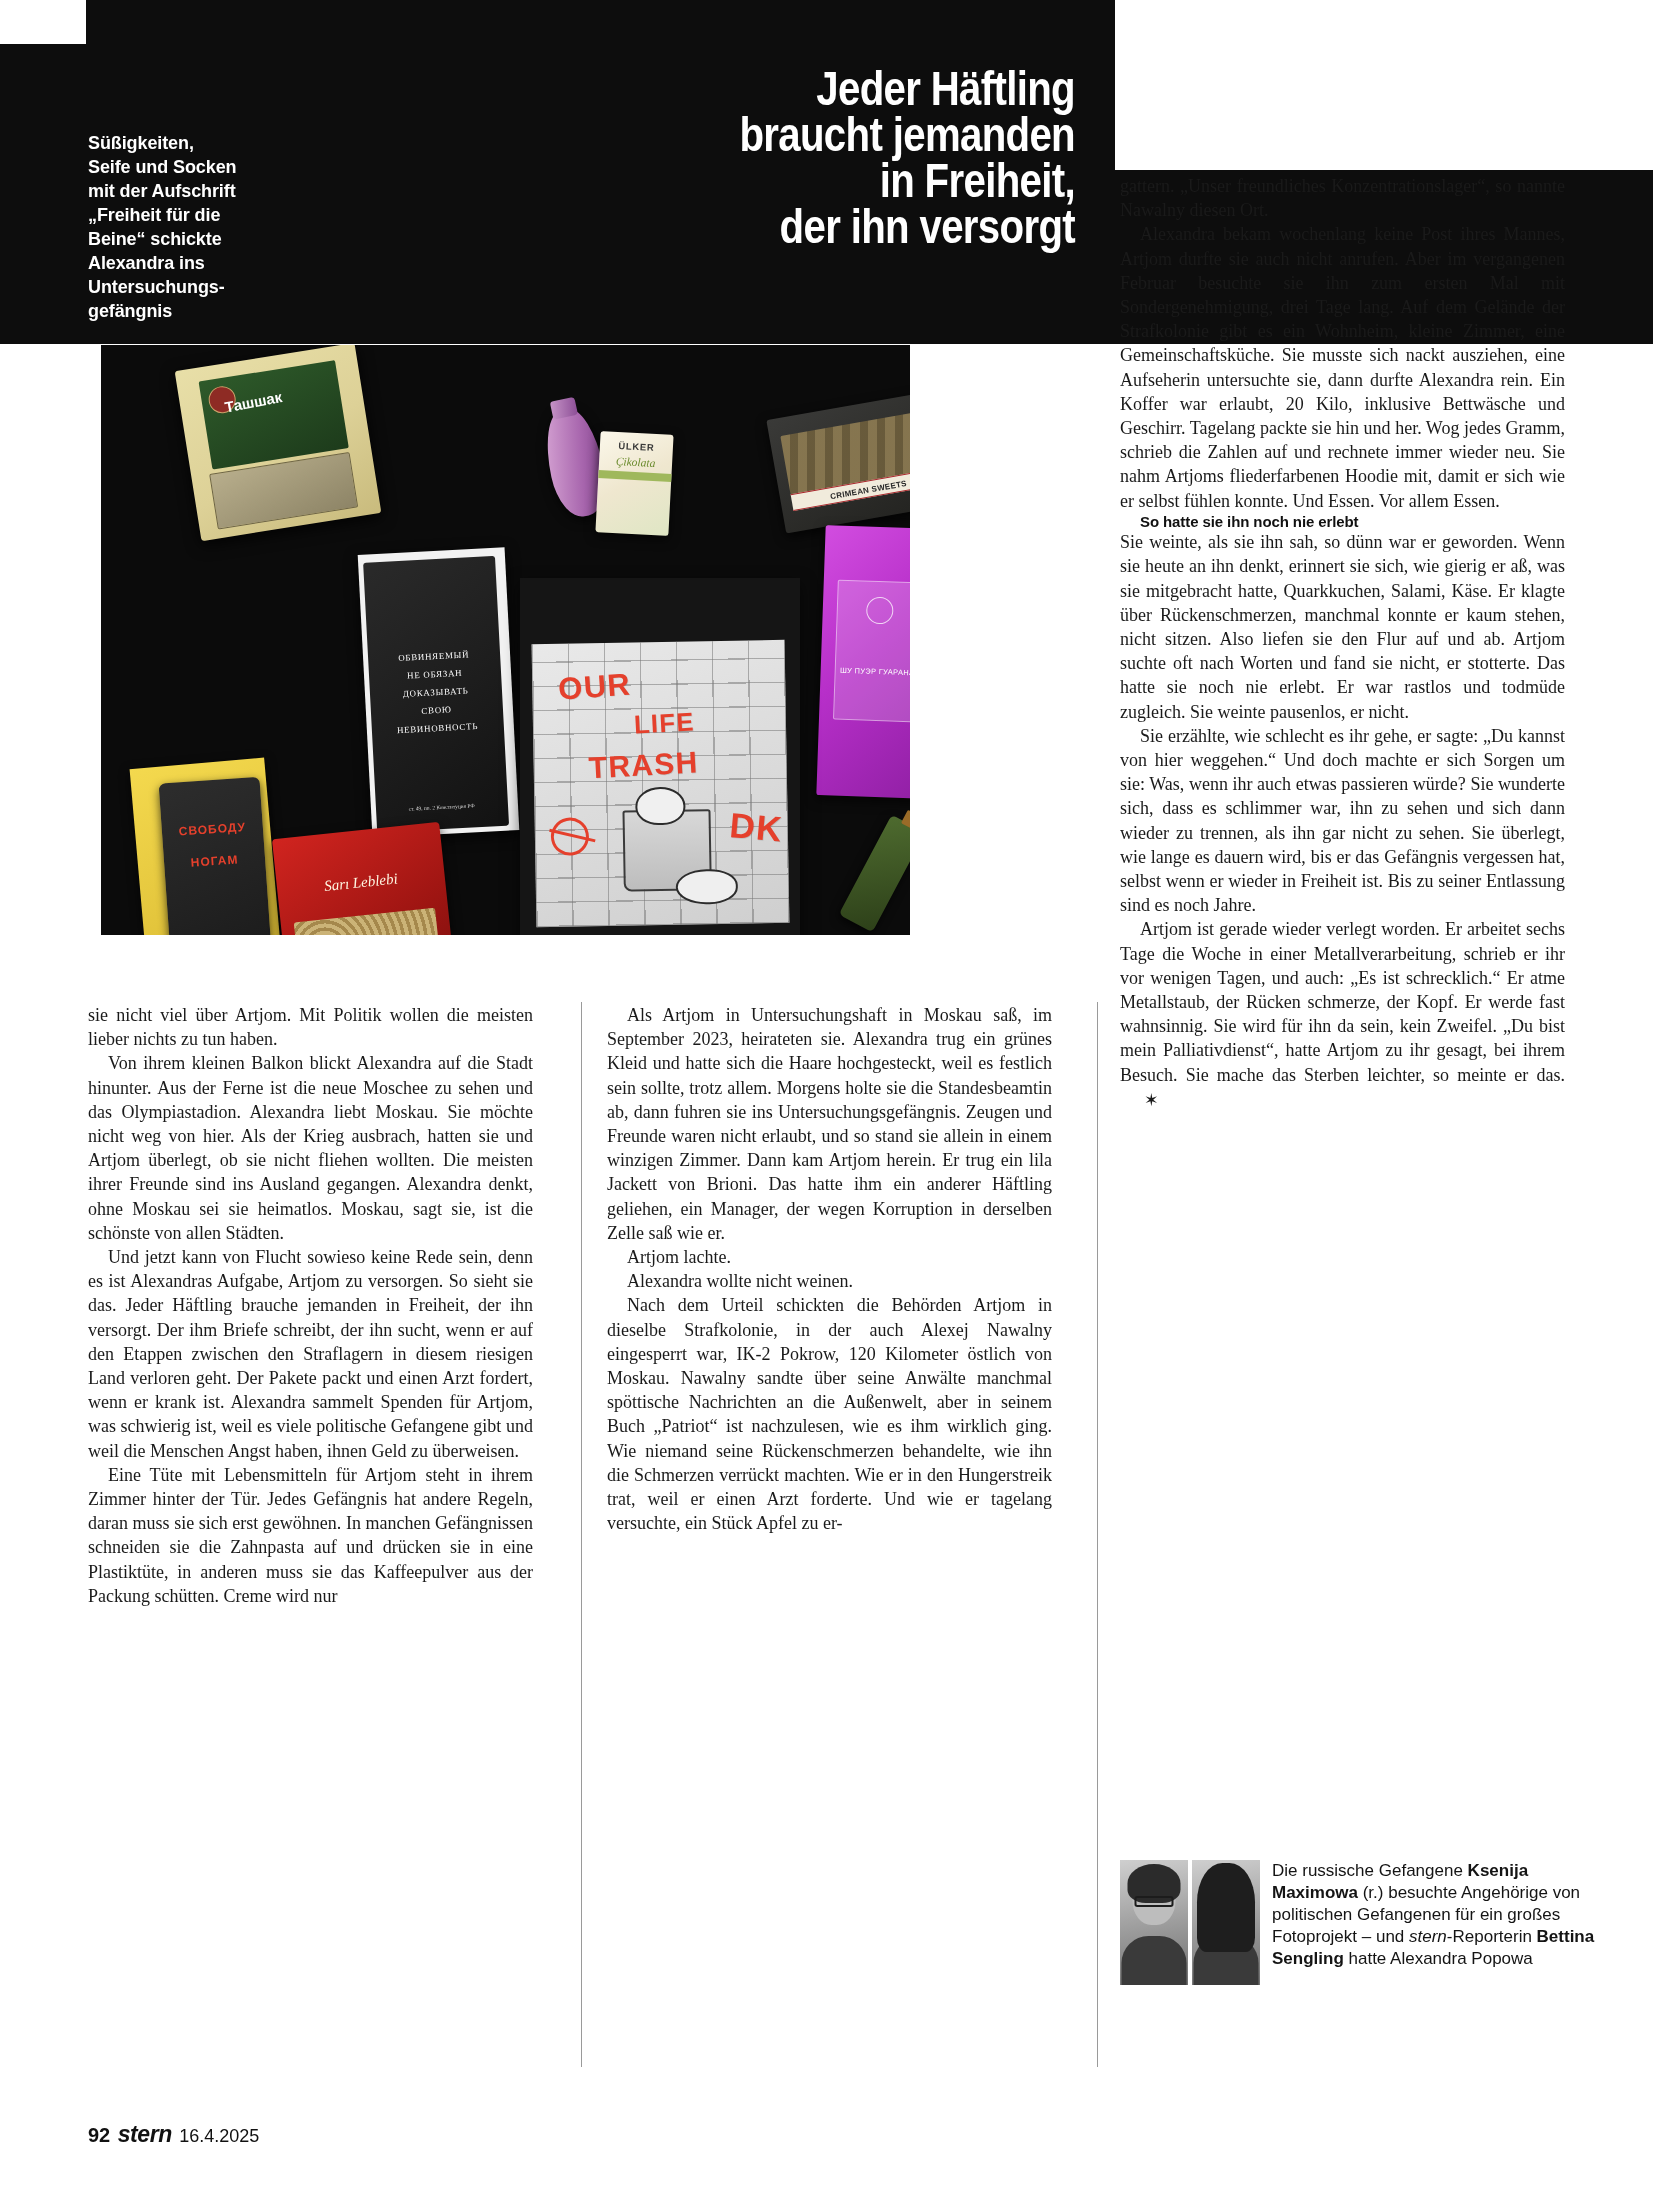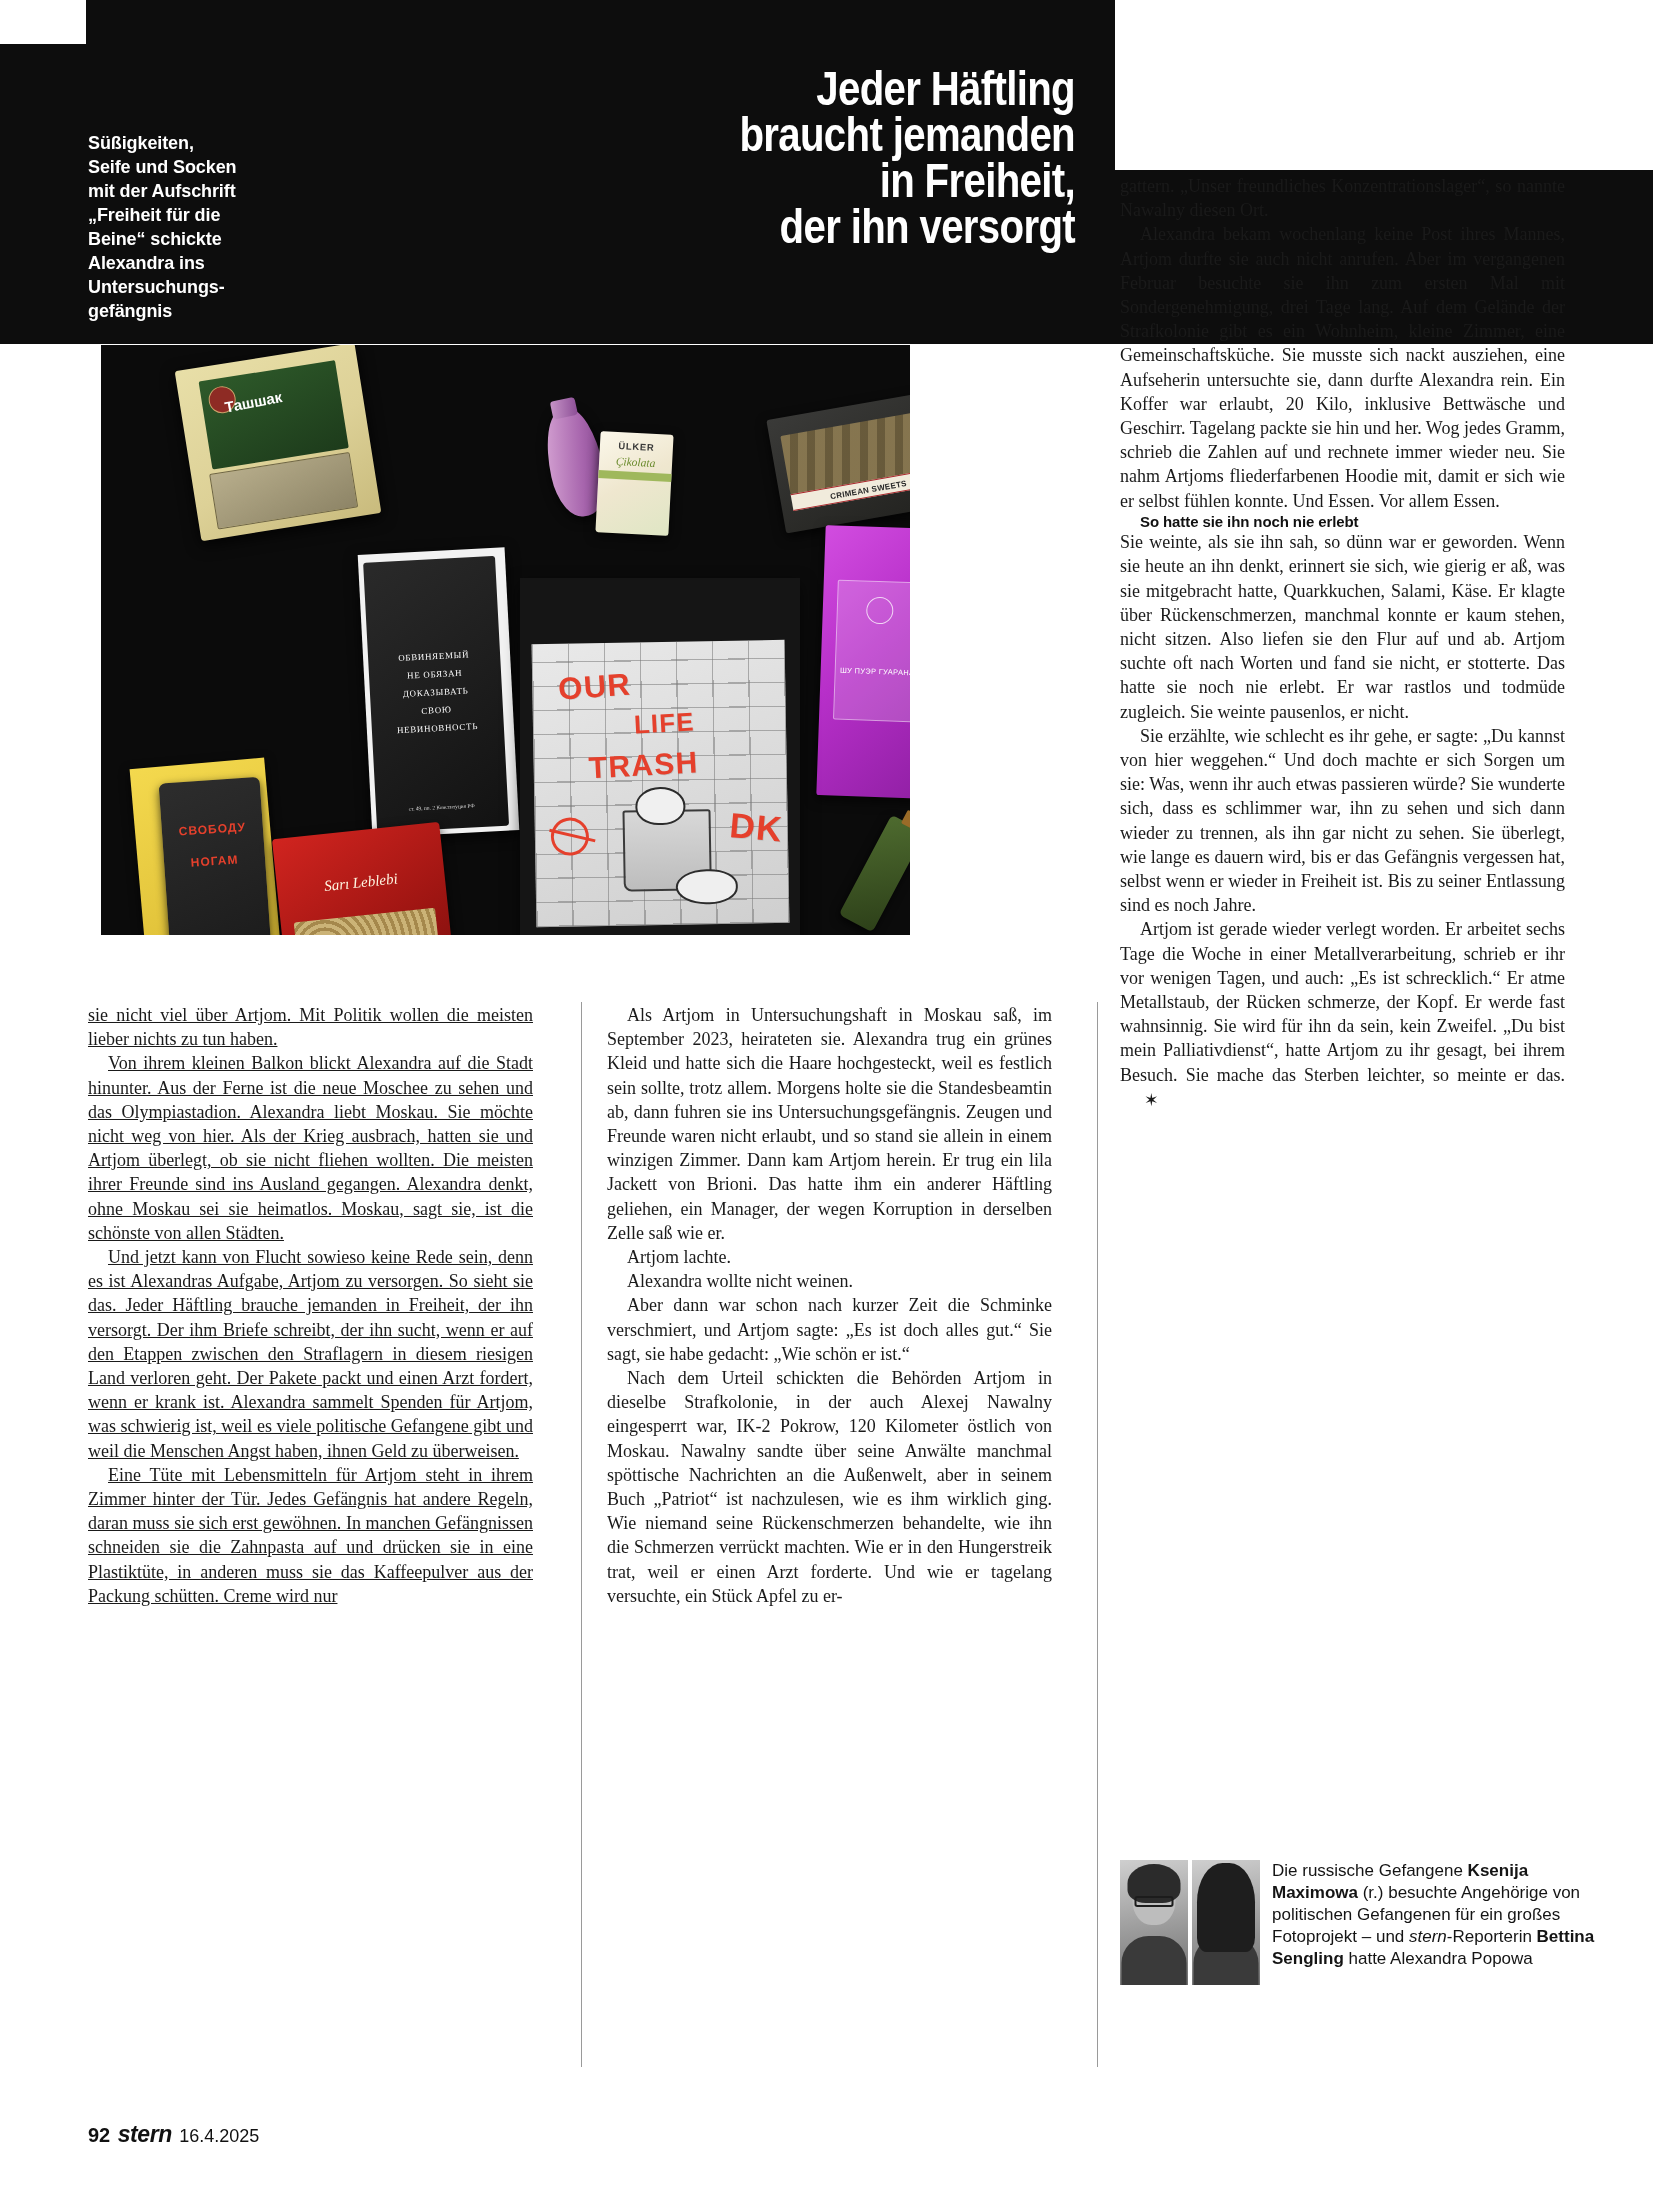--- a/index.html
+++ b/index.html
@@ -364,21 +364,21 @@
     line-height: 1.345;
     color: #1a1a1a;
     text-align: justify;
     hyphens: auto;
     -webkit-hyphens: auto;
   }
   .col p { text-indent: 20px; margin: 0; }
   .col p.first { text-indent: 0; }
   .col p.noindent { text-indent: 0; }
 
-  .col-left   { left: 88px;  top: 1003px; text-decoration: underline; }
+  .col-left   { left: 88px;  top: 1003px; }
   .col-mid    { left: 607px;  top: 1003px; }
   .col-right  { left: 1120px; top: 174px;  }
 
   .subhead {
     font-family: "Liberation Sans Narrow", "Liberation Sans", sans-serif;
     font-weight: 700;
     font-size: 15px;
     line-height: 1.15;
     color: #111111;
     margin-top: 17.5px;
@@ -571,21 +571,20 @@
   <p class="first">sie nicht viel über Artjom. Mit Politik wollen die meisten lieber nichts zu tun haben.</p>
   <p>Von ihrem kleinen Balkon blickt Alexandra auf die Stadt hinunter. Aus der Ferne ist die neue Moschee zu sehen und das Olympiastadion. Alexandra liebt Moskau. Sie möchte nicht weg von hier. Als der Krieg ausbrach, hatten sie und Artjom überlegt, ob sie nicht fliehen wollten. Die meisten ihrer Freunde sind ins Ausland gegangen. Alexandra denkt, ohne Moskau sei sie heimatlos. Moskau, sagt sie, ist die schönste von allen Städten.</p>
   <p>Und jetzt kann von Flucht sowieso keine Rede sein, denn es ist Alexandras Aufgabe, Artjom zu versorgen. So sieht sie das. Jeder Häftling brauche jemanden in Freiheit, der ihn versorgt. Der ihm Briefe schreibt, der ihn sucht, wenn er auf den Etappen zwischen den Straflagern in diesem riesigen Land verloren geht. Der Pakete packt und einen Arzt fordert, wenn er krank ist. Alexandra sammelt Spenden für Artjom, was schwierig ist, weil es viele politische Gefangene gibt und weil die Menschen Angst haben, ihnen Geld zu überweisen.</p>
   <p>Eine Tüte mit Lebensmitteln für Artjom steht in ihrem Zimmer hinter der Tür. Jedes Gefängnis hat andere Regeln, daran muss sie sich erst gewöhnen. In manchen Gefängnissen schneiden sie die Zahnpasta auf und drücken sie in eine Plastiktüte, in anderen muss sie das Kaffeepulver aus der Packung schütten. Creme wird nur</p>
 </div>
 
 <div class="col col-mid">
   <p>Als Artjom in Untersuchungshaft in Moskau saß, im September 2023, heirateten sie. Alexandra trug ein grünes Kleid und hatte sich die Haare hochgesteckt, weil es festlich sein sollte, trotz allem. Morgens holte sie die Standesbeamtin ab, dann fuhren sie ins Untersuchungsgefängnis. Zeugen und Freunde waren nicht erlaubt, und so stand sie allein in einem winzigen Zimmer. Dann kam Artjom herein. Er trug ein lila Jackett von Brioni. Das hatte ihm ein anderer Häftling geliehen, ein Manager, der wegen Korruption in derselben Zelle saß wie er.</p>
   <p>Artjom lachte.</p>
   <p>Alexandra wollte nicht weinen.</p>
-  <p>Aber dann war schon nach kurzer Zeit die Schminke verschmiert, und Artjom sagte: „Es ist doch alles gut.“ Sie sagt, sie habe gedacht: „Wie schön er ist.“</p>
   <p>Nach dem Urteil schickten die Behörden Artjom in dieselbe Strafkolonie, in der auch Alexej Nawalny eingesperrt war, IK-2 Pokrow, 120 Kilometer östlich von Moskau. Nawalny sandte über seine Anwälte manchmal spöttische Nachrichten an die Außenwelt, aber in seinem Buch „Patriot“ ist nachzulesen, wie es ihm wirklich ging. Wie niemand seine Rückenschmerzen behandelte, wie ihn die Schmerzen verrückt machten. Wie er in den Hungerstreik trat, weil er einen Arzt forderte. Und wie er tagelang versuchte, ein Stück Apfel zu er-</p>
 </div>
 
 <div class="col col-right">
   <p class="first">gattern. „Unser freundliches Konzentrationslager“, so nannte Nawalny diesen Ort.</p>
   <p>Alexandra bekam wochenlang keine Post ihres Mannes, Artjom durfte sie auch nicht anrufen. Aber im vergangenen Februar besuchte sie ihn zum ersten Mal mit Sondergenehmigung, drei Tage lang. Auf dem Gelände der Strafkolonie gibt es ein Wohnheim, kleine Zimmer, eine Gemeinschaftsküche. Sie musste sich nackt ausziehen, eine Aufseherin untersuchte sie, dann durfte Alexandra rein. Ein Koffer war erlaubt, 20 Kilo, inklusive Bettwäsche und Geschirr. Tagelang packte sie hin und her. Wog jedes Gramm, schrieb die Zahlen auf und rechnete immer wieder neu. Sie nahm Artjoms fliederfarbenen Hoodie mit, damit er sich wie er selbst fühlen konnte. Und Essen. Vor allem Essen.</p>
   <p class="subhead">So hatte sie ihn noch nie erlebt</p>
   <p class="noindent">Sie weinte, als sie ihn sah, so dünn war er geworden. Wenn sie heute an ihn denkt, erinnert sie sich, wie gierig er aß, was sie mitgebracht hatte, Quarkkuchen, Salami, Käse. Er klagte über Rückenschmerzen, manchmal konnte er kaum stehen, nicht sitzen. Also liefen sie den Flur auf und ab. Artjom suchte oft nach Worten und fand sie nicht, er stotterte. Das hatte sie noch nie erlebt. Er war rastlos und todmüde zugleich. Sie weinte pausenlos, er nicht.</p>
   <p>Sie erzählte, wie schlecht es ihr gehe, er sagte: „Du kannst von hier weggehen.“ Und doch machte er sich Sorgen um sie: Was, wenn ihr auch etwas passieren würde? Sie wunderte sich, dass es schlimmer war, ihn zu sehen und sich dann wieder zu trennen, als ihn gar nicht zu sehen. Sie überlegt, wie lange es dauern wird, bis er das Gefängnis vergessen hat, selbst wenn er wieder in Freiheit ist. Bis zu seiner Entlassung sind es noch Jahre.</p>
   <p><span>Artjom ist gerade wieder verlegt worden. Er arbeitet sechs Tage die Woche in einer Metallverarbeitung, schrieb er ihr vor wenigen Tagen, und auch: „Es ist schrecklich.“ Er atme Metallstaub, der Rücken schmerze, der Kopf. Er werde fast wahnsinnig. Sie wird für ihn da sein, kein Zweifel. „Du bist mein Palliativdienst“, hatte Artjom zu ihr gesagt, bei ihrem Besuch. Sie mache das Sterben leichter, so meinte er das.</span><span class="endmark">✶</span></p>

